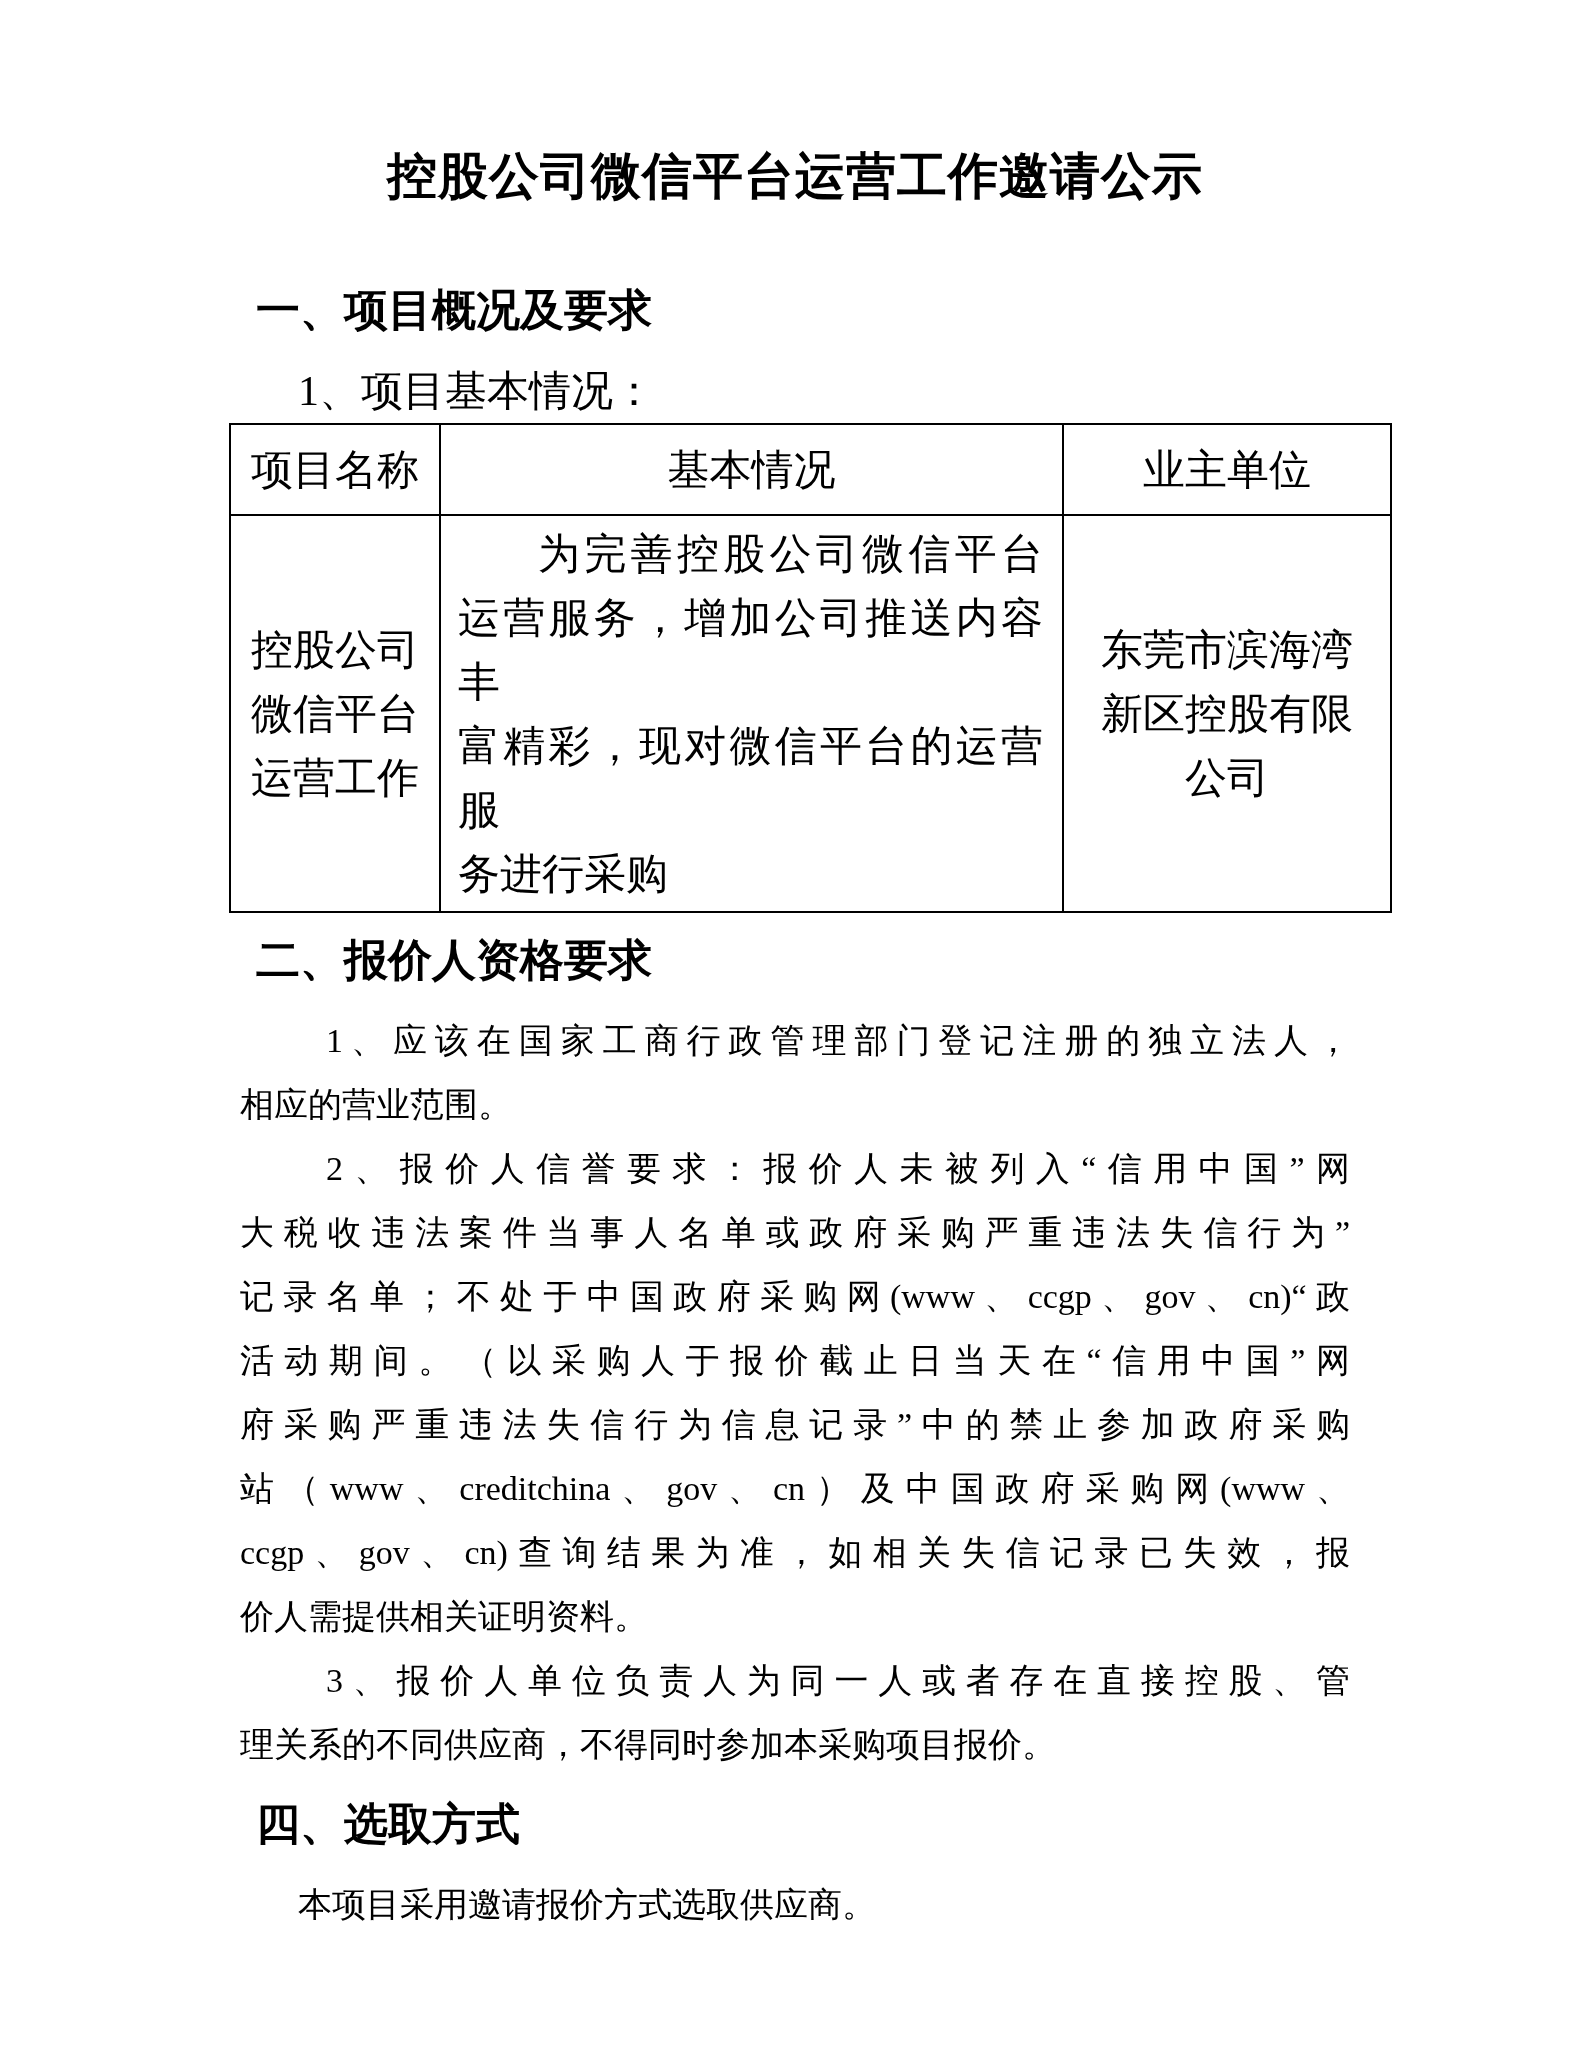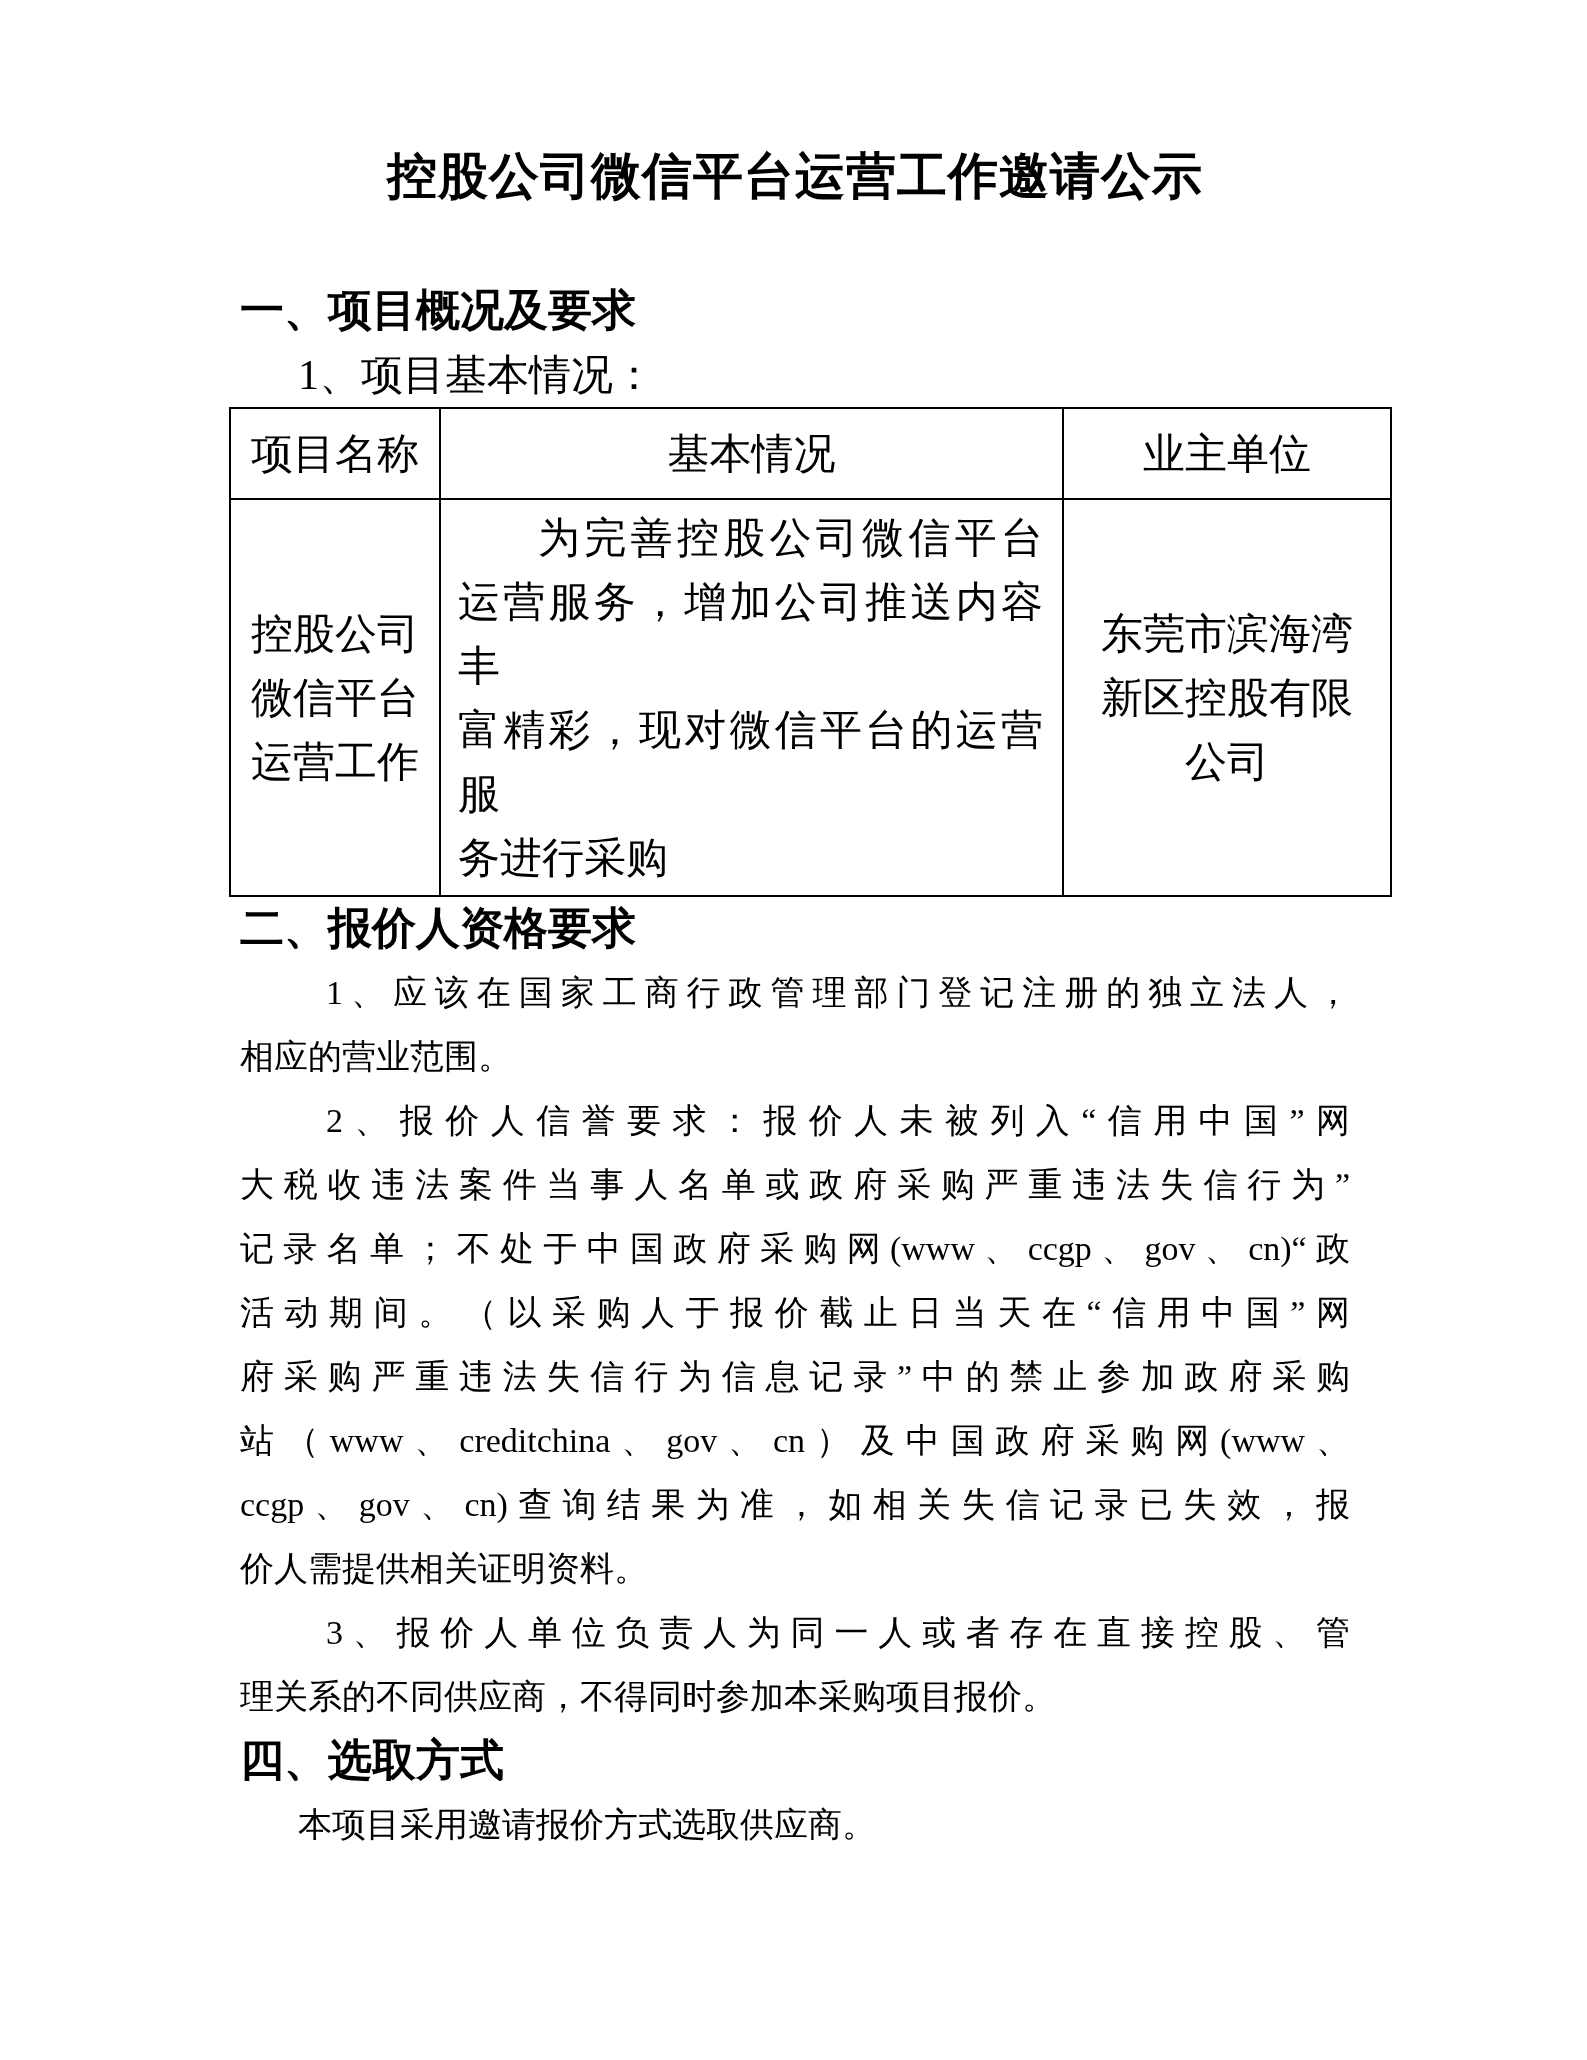--- a/index.html
+++ b/index.html
@@ -16,21 +16,21 @@
     overflow: hidden;
   }
   .doc-title {
     margin: 0;
     font-size: 50px; line-height: 62px;
     font-weight: bold;
     text-align: center;
     letter-spacing: 1px;
   }
   .sec {
-    margin: 0;
+    margin: 16px;
     font-size: 44px; line-height: 64px;
     font-weight: bold;
   }
   .sec-first { margin-top: 72px; }
   .sub {
     font-size: 42px; line-height: 64px;
     padding-left: 58px;
   }
   .ln { font-size: 34px; line-height: 64px; }
   .just { text-align: justify; text-align-last: justify; }

